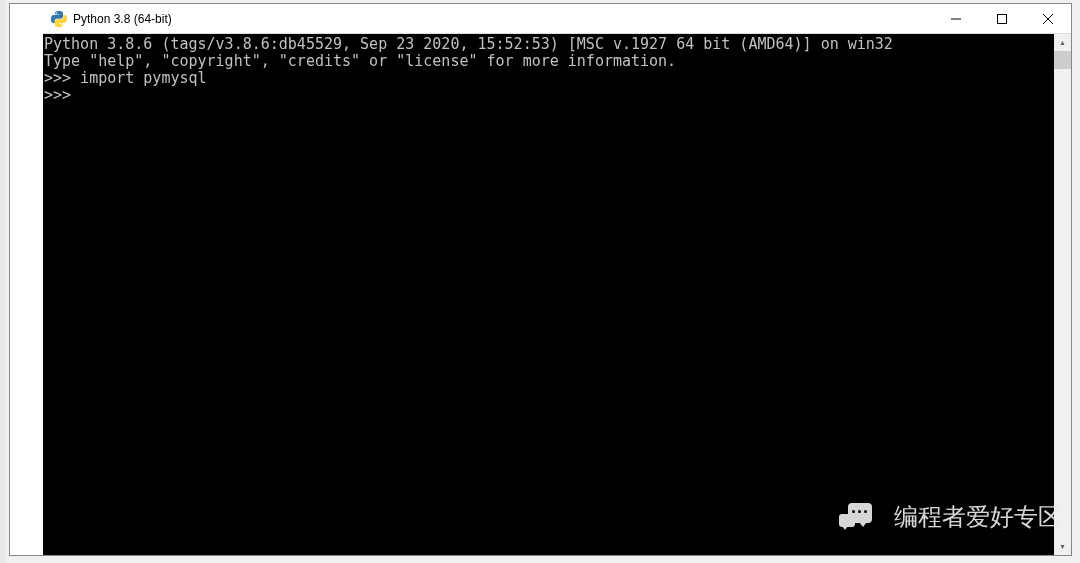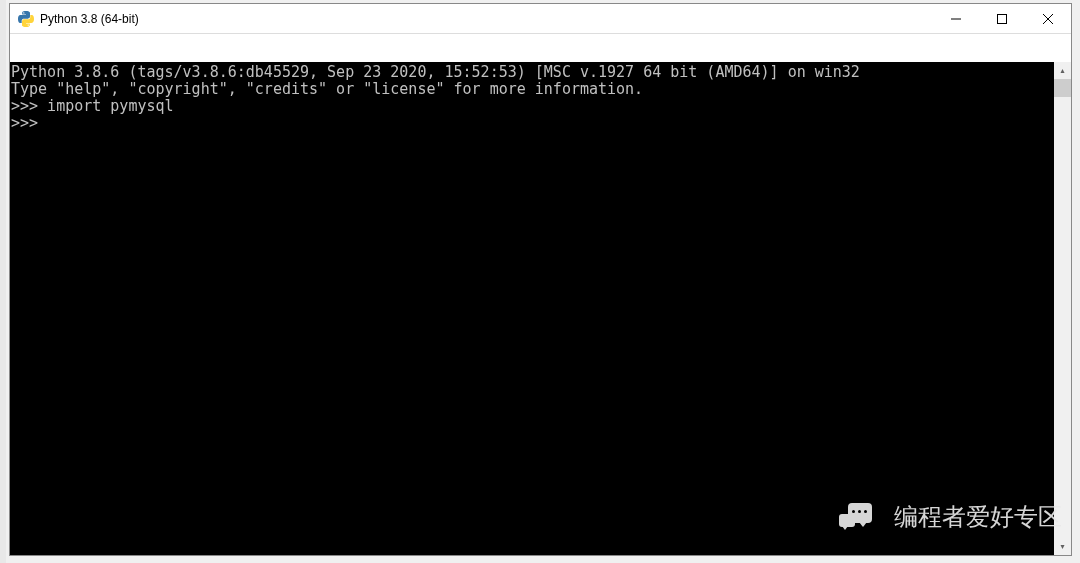--- a/index.html
+++ b/index.html
@@ -18,20 +18,21 @@
     .window {
       position: absolute;
       left: 9px;
       top: 3px;
       width: 1063px;
       height: 553px;
       background: #ffffff;
       border: 1px solid #888;
       display: flex;
       flex-direction: column;
+      padding-left: 33px;
     }
     .titlebar {
       height: 30px;
       background: #ffffff;
       display: flex;
       align-items: center;
       border-bottom: 1px solid #ddd;
       flex-shrink: 0;
     }
     .titlebar-icon {
@@ -63,21 +64,20 @@
       justify-content: center;
       font-size: 10px;
       color: #000;
       cursor: pointer;
     }
     .client-area {
       flex: 1;
       display: flex;
       background: #a16207;
       position: relative;
-      margin-top: 28px;
     }
     .console {
       flex: 1;
       background: #000000;
       color: #c0c0c0;
       font-family: "NSimSun", "SimSun", "Consolas", monospace;
       font-size: 15px;
       line-height: 17px;
       padding: 2px 0 0 1px;
       white-space: pre;

